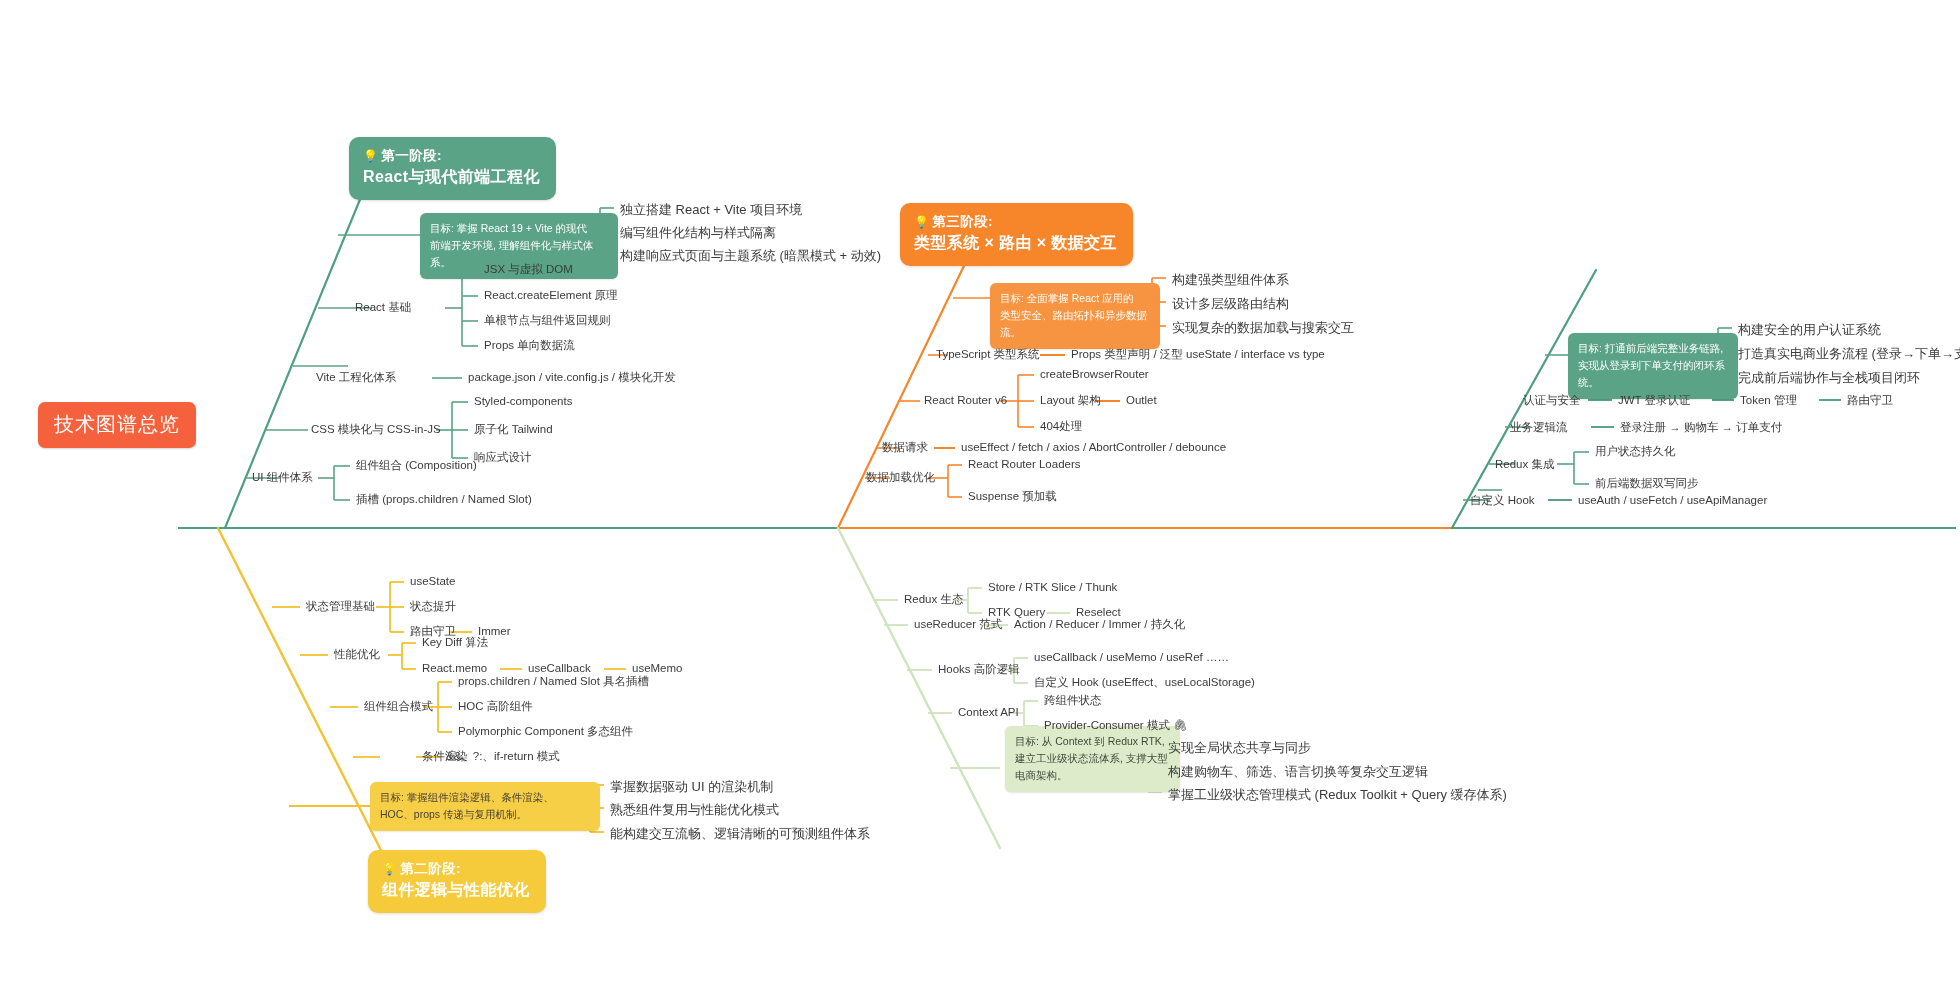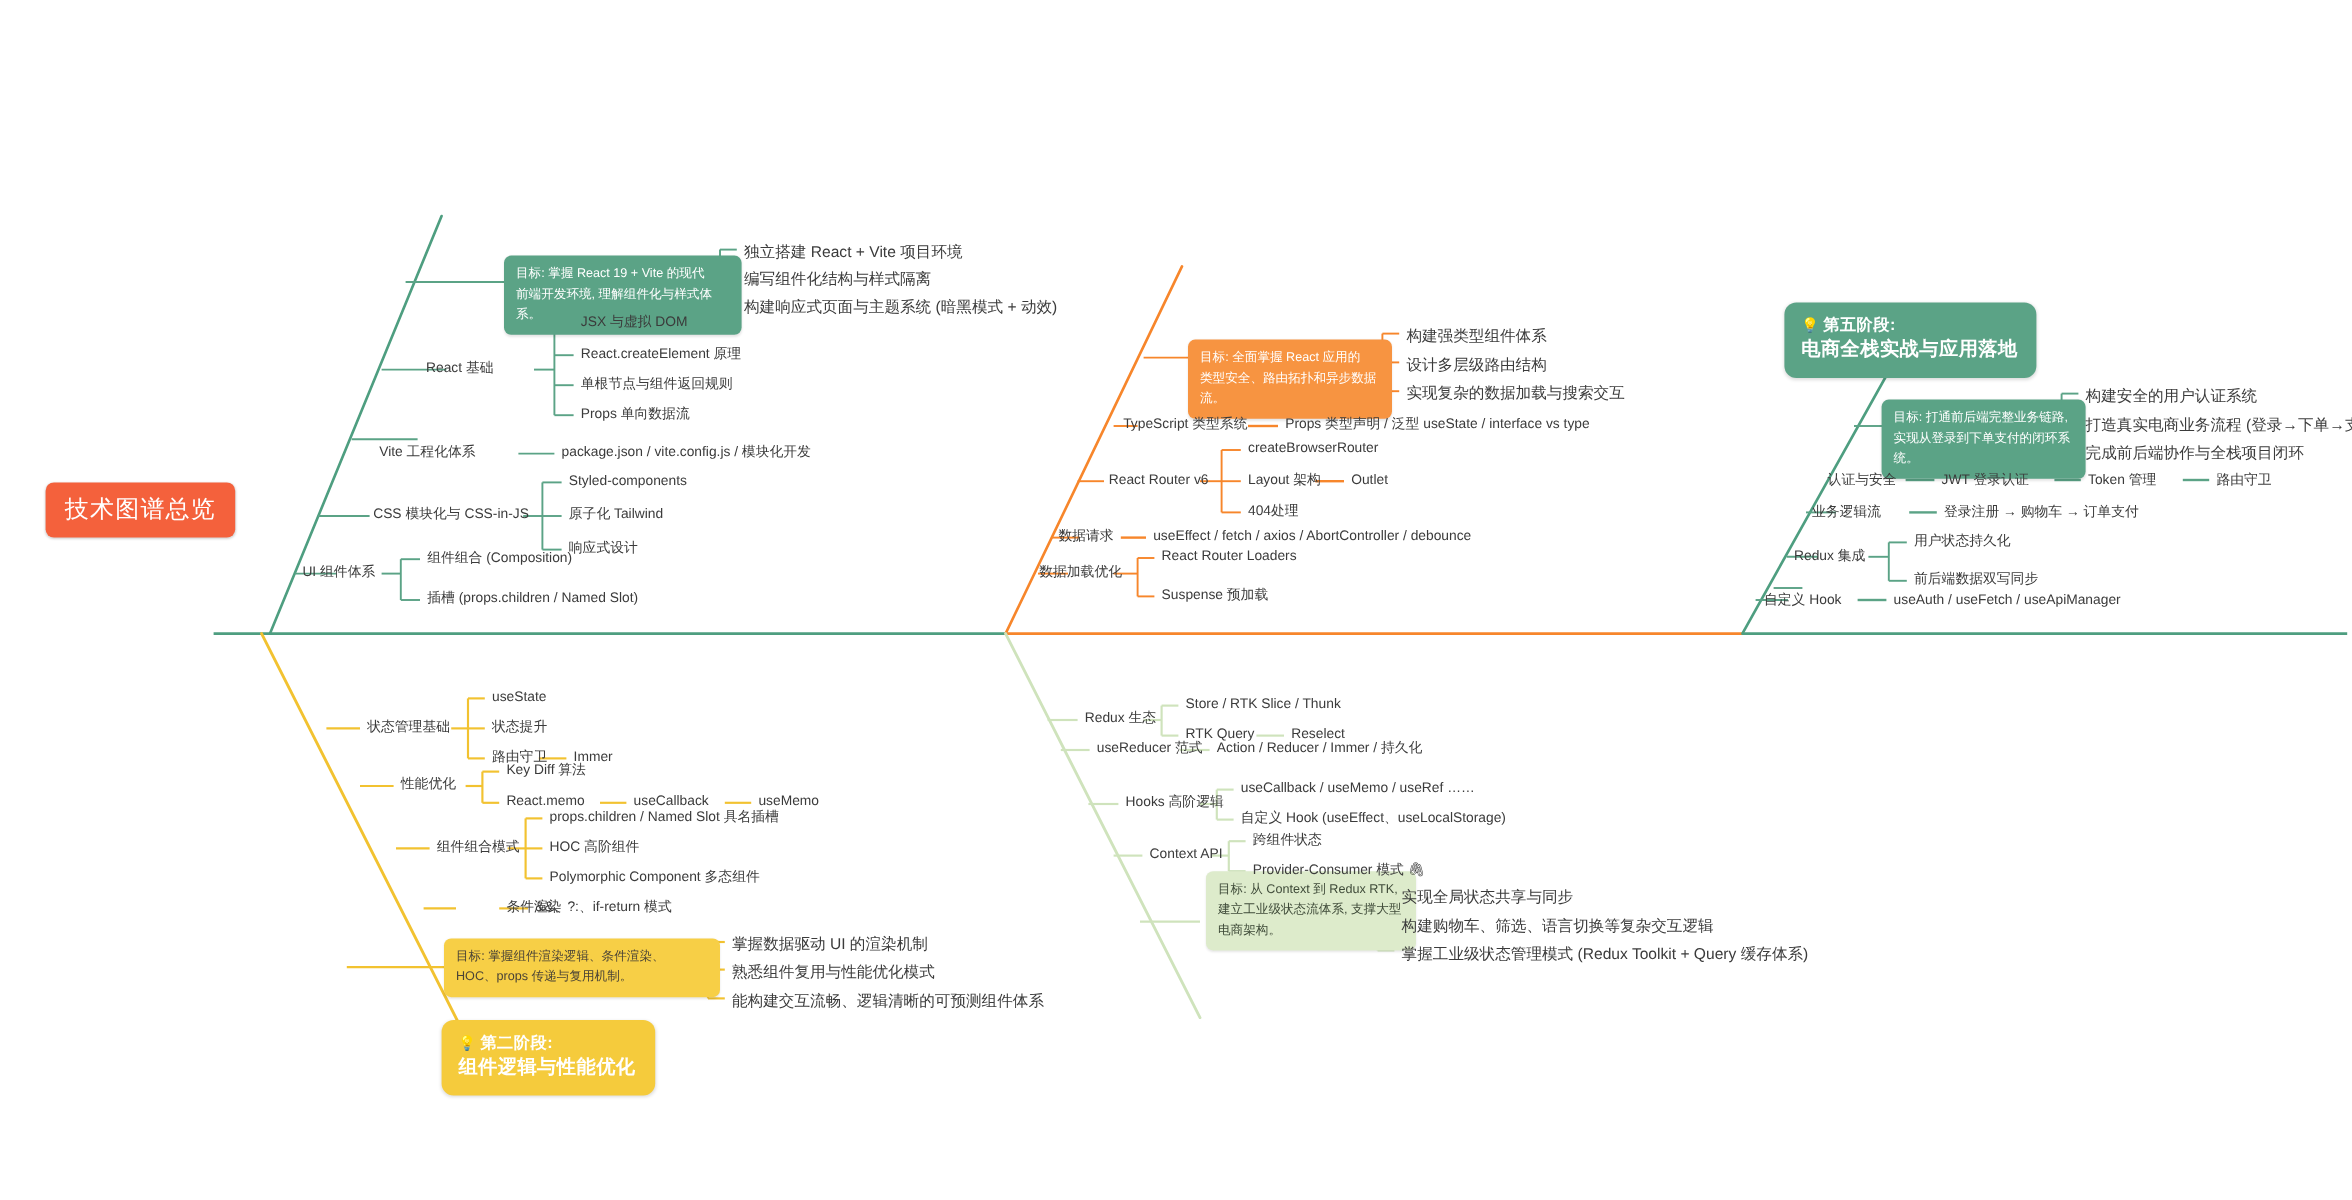--- a/index.html
+++ b/index.html
@@ -223,20 +223,24 @@
     <path d="M 1148,746 L 1148,792" stroke="#CFE3BC" stroke-width="1.8" fill="none"></path>
     <line x1="1148" y1="746" x2="1162" y2="746" stroke="#CFE3BC" stroke-width="1.8"></line>
     <line x1="1148" y1="769" x2="1162" y2="769" stroke="#CFE3BC" stroke-width="1.8"></line>
     <line x1="1148" y1="792" x2="1162" y2="792" stroke="#CFE3BC" stroke-width="1.8"></line>
   </svg>
 
   <div class="abs center-title">
     <span>技术图谱总览</span>
   </div>
 
+  <div class="stage-chip" style="left:349px;top:137px;background:#5BA386;">
+    <div class="ln1"><span class="bulb">💡</span><span>第一阶段:</span></div>
+    <div class="ln2">React与现代前端工程化</div>
+  </div>
 
   <div class="goal light" style="left:420px;top:213px;width:178px;background:#5BA386;">目标: 掌握 React 19 + Vite 的现代
 前端开发环境, 理解组件化与样式体系。</div>
 
   <div class="outcome" style="left:620px;top:201px;">独立搭建 React + Vite 项目环境</div>
   <div class="outcome" style="left:620px;top:224px;">编写组件化结构与样式隔离</div>
   <div class="outcome" style="left:620px;top:247px;">构建响应式页面与主题系统 (暗黑模式 + 动效)</div>
 
   <div class="node" style="left:355px;top:301px;">React 基础</div>
   <div class="node" style="left:484px;top:263px;">JSX 与虚拟 DOM</div>
@@ -249,20 +253,24 @@
 
   <div class="node" style="left:311px;top:423px;">CSS 模块化与 CSS-in-JS</div>
   <div class="node" style="left:474px;top:395px;">Styled-components</div>
   <div class="node" style="left:474px;top:423px;">原子化 Tailwind</div>
   <div class="node" style="left:474px;top:451px;">响应式设计</div>
 
   <div class="node" style="left:252px;top:471px;">UI 组件体系</div>
   <div class="node" style="left:356px;top:459px;">组件组合 (Composition)</div>
   <div class="node" style="left:356px;top:493px;">插槽 (props.children / Named Slot)</div>
 
+  <div class="stage-chip" style="left:900px;top:203px;background:#F7862B;">
+    <div class="ln1"><span class="bulb">💡</span><span>第三阶段:</span></div>
+    <div class="ln2">类型系统 × 路由 × 数据交互</div>
+  </div>
 
   <div class="goal light" style="left:990px;top:283px;width:150px;background:#F79441;">目标: 全面掌握 React 应用的
 类型安全、路由拓扑和异步数据流。</div>
 
   <div class="outcome" style="left:1172px;top:271px;">构建强类型组件体系</div>
   <div class="outcome" style="left:1172px;top:295px;">设计多层级路由结构</div>
   <div class="outcome" style="left:1172px;top:319px;">实现复杂的数据加载与搜索交互</div>
 
   <div class="node" style="left:936px;top:348px;">TypeScript 类型系统</div>
   <div class="node" style="left:1071px;top:348px;">Props 类型声明 / 泛型 useState / interface vs type</div>
@@ -273,24 +281,20 @@
   <div class="node" style="left:1126px;top:394px;">Outlet</div>
   <div class="node" style="left:1040px;top:420px;">404处理</div>
 
   <div class="node" style="left:882px;top:441px;">数据请求</div>
   <div class="node" style="left:961px;top:441px;">useEffect / fetch / axios / AbortController / debounce</div>
 
   <div class="node" style="left:866px;top:471px;">数据加载优化</div>
   <div class="node" style="left:968px;top:458px;">React Router Loaders</div>
   <div class="node" style="left:968px;top:490px;">Suspense 预加载</div>
 
-  <div class="stage-chip" style="left:1487px;top:252px;background:#5BA386;">
-    <div class="ln1"><span class="bulb">💡</span><span>第五阶段:</span></div>
-    <div class="ln2">电商全栈实战与应用落地</div>
-  </div>
 
   <div class="goal light" style="left:1568px;top:333px;width:150px;background:#5BA386;">目标: 打通前后端完整业务链路,
 实现从登录到下单支付的闭环系统。</div>
 
   <div class="outcome" style="left:1738px;top:321px;">构建安全的用户认证系统</div>
   <div class="outcome" style="left:1738px;top:345px;">打造真实电商业务流程 (登录→下单→支付)</div>
   <div class="outcome" style="left:1738px;top:369px;">完成前后端协作与全栈项目闭环</div>
 
   <div class="node" style="left:1523px;top:394px;">认证与安全</div>
   <div class="node" style="left:1618px;top:394px;">JWT 登录认证</div>

